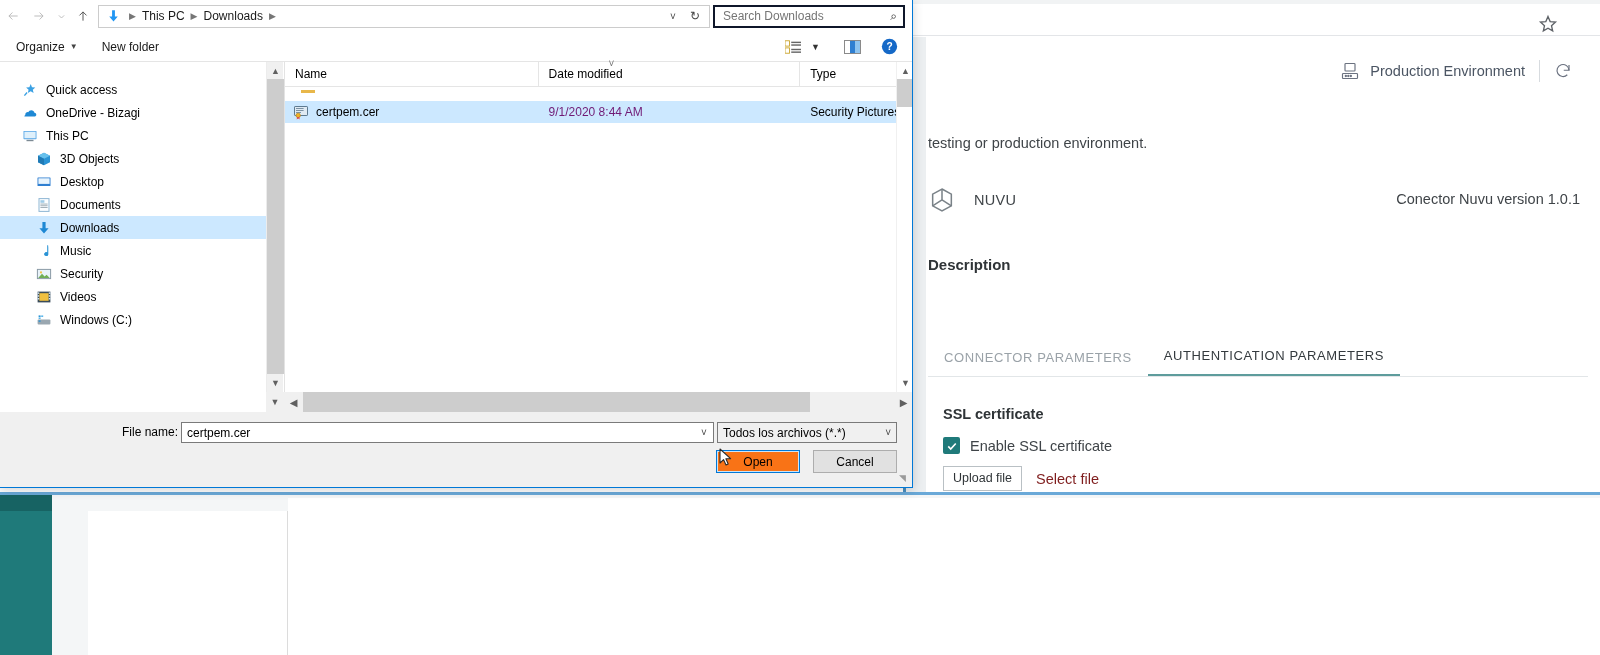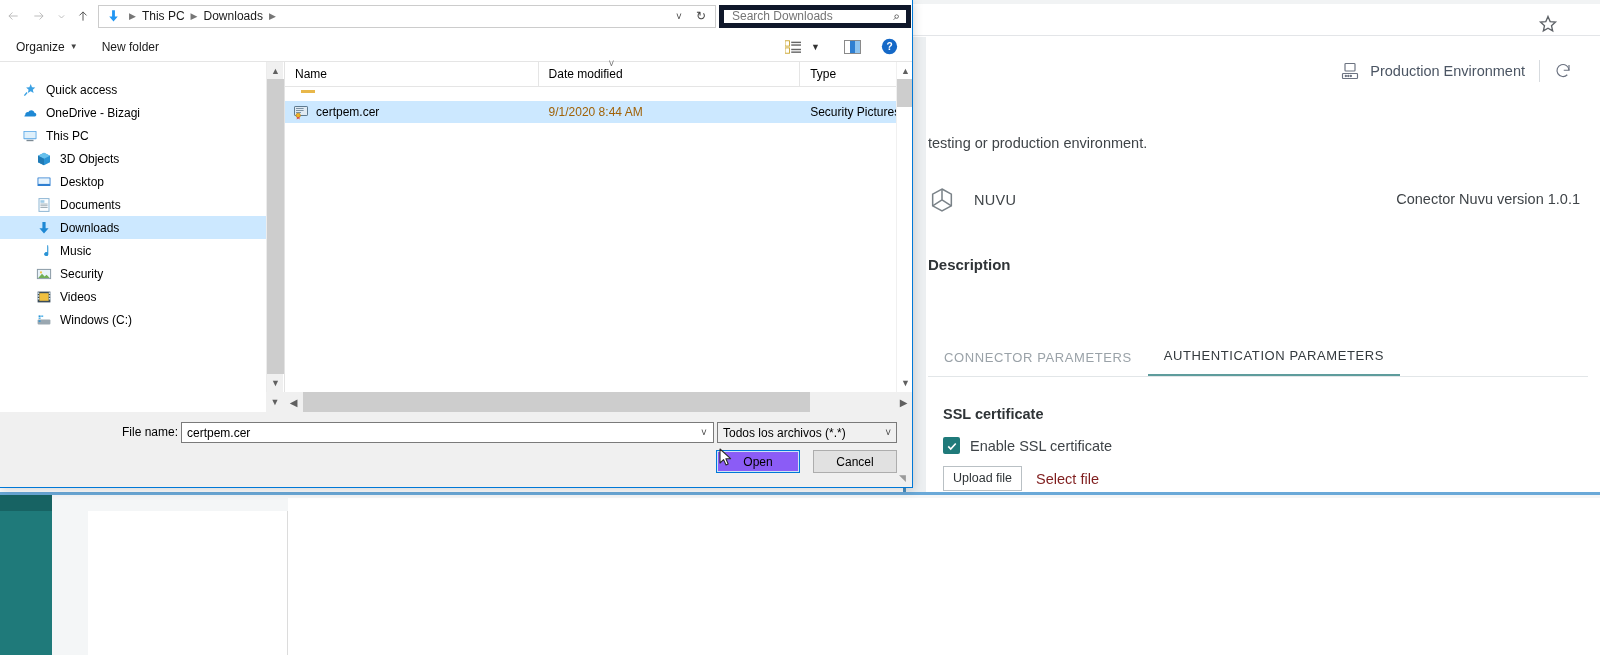--- a/index.html
+++ b/index.html
@@ -189,22 +189,22 @@
   }
   .dl-icon { width: 17px; height: 17px; margin: 0 3px 0 4px; }
   .crumbs { display: flex; align-items: center; font-size: 12px; color: #1a1a1a; }
   .crumb { padding: 0 2px; cursor: pointer; }
   .crumb-sep { color: #767676; font-size: 9px; padding: 0 4px; }
   .addr-right { margin-left: auto; display: flex; align-items: center; }
   .addr-chev { color: #444; font-size: 10px; padding: 0 7px; cursor: pointer; }
   .addr-refresh { color: #444; font-size: 12px; padding: 0 7px; cursor: pointer; }
 
   .searchbox {
-    width: 192px; height: 23px; border: 5px solid #0f172a; background: #ffffff;
-    display: flex; align-items: center; padding: 0 6px; margin-right: 2px;
+    width: 192px; height: 23px; border: 2px solid #0f172a; background: #ffffff;
+    display: flex; align-items: center; padding: 0 6px; margin-right: 8px;
   }
   .searchbox input {
     border: none; outline: none; flex: 1; font-size: 12px; color: #767676;
     font-family: "Liberation Sans", sans-serif; background: transparent;
   }
   .search-glyph { color: #3a3a3a; font-size: 12px; }
 
   .dlg-toolbar {
     position: absolute; left: 0; top: 32px; width: 913px; height: 30px;
     background: #ffffff; display: flex; align-items: center;
@@ -265,21 +265,21 @@
   .col-type { width: 96px; border-right: none; }
   .sort-caret {
     position: absolute; left: 70px; top: -4px; font-size: 10px; color: #777;
   }
 
   .file-row {
     height: 22px; display: flex; align-items: center;
     background: #cce8ff; cursor: pointer;
   }
   .fr-name { width: 254px; display: flex; align-items: center; gap: 7px; padding-left: 8px; font-size: 12px; color: #000; }
-  .fr-date { width: 262px; font-size: 12px; color: #a16207; padding-left: 10px; }
+  .fr-date { width: 262px; font-size: 12px; color: #701a75; padding-left: 10px; }
   .fr-type { width: 96px; font-size: 12px; color: #000; padding-left: 10px; overflow: hidden; white-space: nowrap; }
   .file-ico { width: 16px; height: 16px; flex: none; }
   .row-topmark {
     position: absolute; left: 301px; top: 90px; width: 14px; height: 3px;
     background: #e8b74a;
   }
 
   .list-vscroll {
     position: absolute; left: 896px; top: 62px; width: 17px; height: 330px;
     background: #ffffff; border-left: 1px solid #f0f0f0;
@@ -344,21 +344,21 @@
   }
   .filter-select .chev { font-size: 10px; color: #444; }
 
   .btn {
     position: absolute; height: 23px; width: 84px;
     background: #e1e1e1; border: 1px solid #adadad;
     display: flex; align-items: center; justify-content: center;
     font-size: 12px; color: #000000; cursor: pointer;
   }
   .btn-open {
-    left: 716px; top: 450px; background: #8b5cf6; border: 1px solid #0078d7;
+    left: 716px; top: 450px; background: #f97316; border: 1px solid #0078d7;
     box-shadow: inset 0 0 0 1px #cce4f7;
   }
   .btn-cancel { left: 813px; top: 450px; }
 
   .grip {
     position: absolute; left: 899px; top: 473px;
     font-size: 9px; color: #9a9a9a;
   }
 
   .cursor-arrow {

